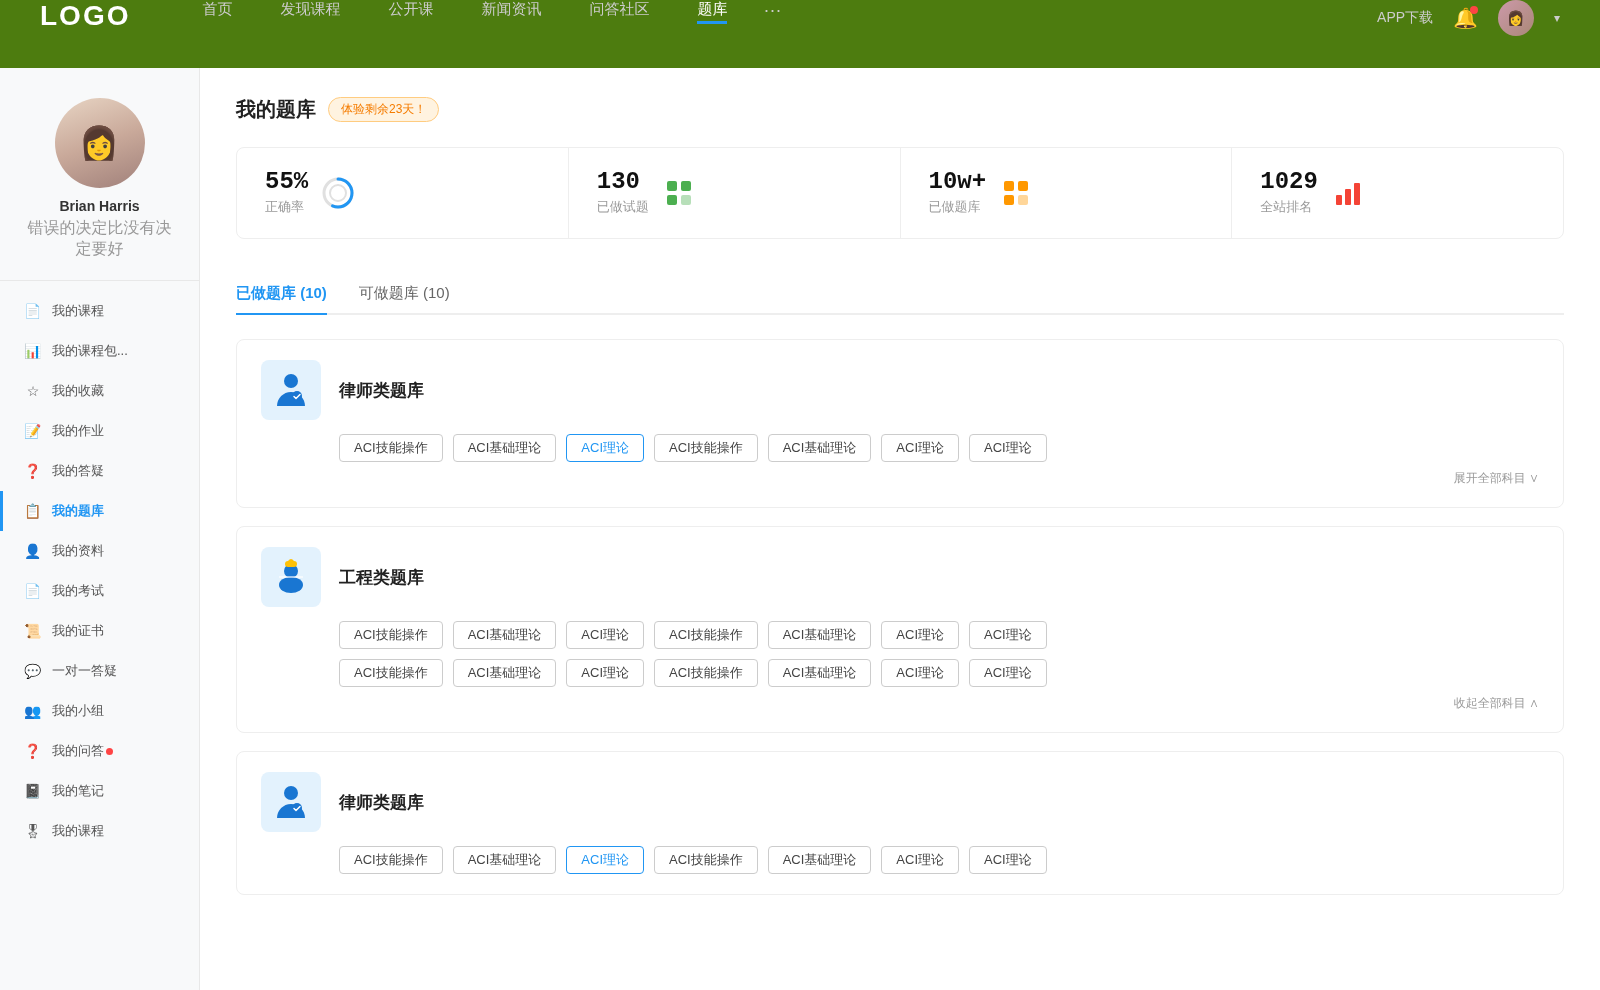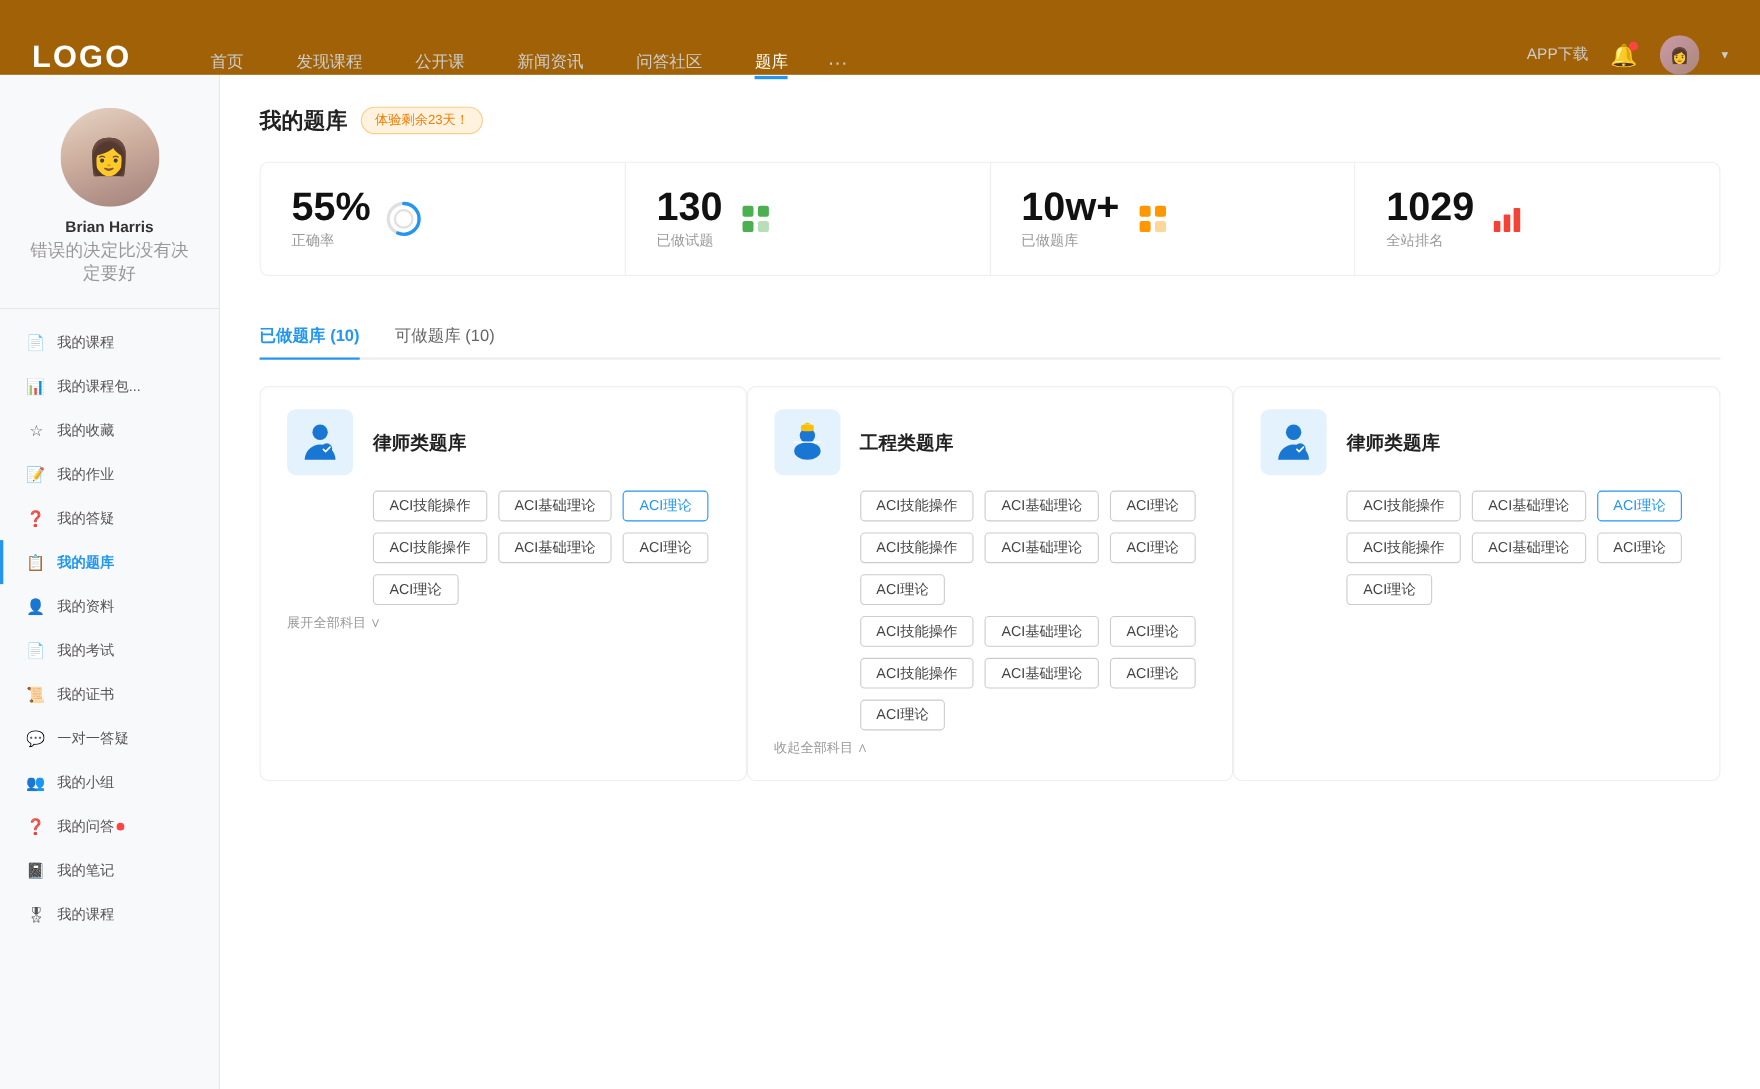--- a/index.html
+++ b/index.html
@@ -1,24 +1,24 @@
 <!DOCTYPE html>
 <html><head>
   <meta charset="utf-8">
   <style>
     * { box-sizing: border-box; margin: 0; padding: 0; }
     body { font-family: "PingFang SC", "Microsoft YaHei", sans-serif; background: #f0f2f5; color: #333; }
 
     
     .navbar {
-      background: #a16207;
+      background: #4d7c0f;
       height: 68px;
       display: flex;
-      align-items: flex-end;
-      padding: 0 29px;
+      align-items: flex-start;
+      padding: 0 40px;
       position: relative;
     }
     .navbar-logo {
       color: #fff;
       font-size: 28px;
       font-weight: 900;
       letter-spacing: 2px;
       margin-right: 60px;
     }
     .navbar-menu {
@@ -204,24 +204,25 @@
       flex: 1;
       padding: 22px 28px;
       border-right: 1px solid #eee;
       display: flex;
       align-items: center;
       gap: 12px;
     }
     .stat-item:last-child { border-right: none; }
     .stat-text {}
     .stat-value {
-      font-size: 36px;
+      font-size: 24px;
       font-weight: 700;
       color: #111;
       line-height: 1;
+      font-family: Liberation Mono, monospace;
     }
     .stat-label {
       font-size: 13px;
       color: #999;
       margin-top: 4px;
     }
     .stat-icon {
       width: 36px; height: 36px;
       display: flex; align-items: center; justify-content: center;
       font-size: 22px;
@@ -248,21 +249,21 @@
     }
     .tab.active::after {
       content: '';
       position: absolute;
       bottom: -2px; left: 0; right: 0;
       height: 2px;
       background: #2196F3;
     }
 
     
-    .bank-list { display: flex; flex-direction: row; gap: 0; }
+    .bank-list { display: flex; flex-direction: column; gap: 0; }
     .bank-section {
       border: 1px solid #eee;
       border-radius: 8px;
       padding: 20px 24px;
       margin-bottom: 18px;
       background: #fff;
     }
     .bank-header {
       display: flex;
       align-items: center;
@@ -293,21 +294,21 @@
       padding: 4px 14px;
       font-size: 13px;
       color: #444;
       cursor: pointer;
     }
     .bank-tag.active {
       border-color: #2196F3;
       color: #2196F3;
     }
     .bank-expand {
-      text-align: left;
+      text-align: right;
       font-size: 12px;
       color: #999;
       cursor: pointer;
       margin-top: 8px;
     }
     .bank-tags-row2 {
       display: flex;
       flex-wrap: wrap;
       gap: 10px;
       margin-left: 78px;

